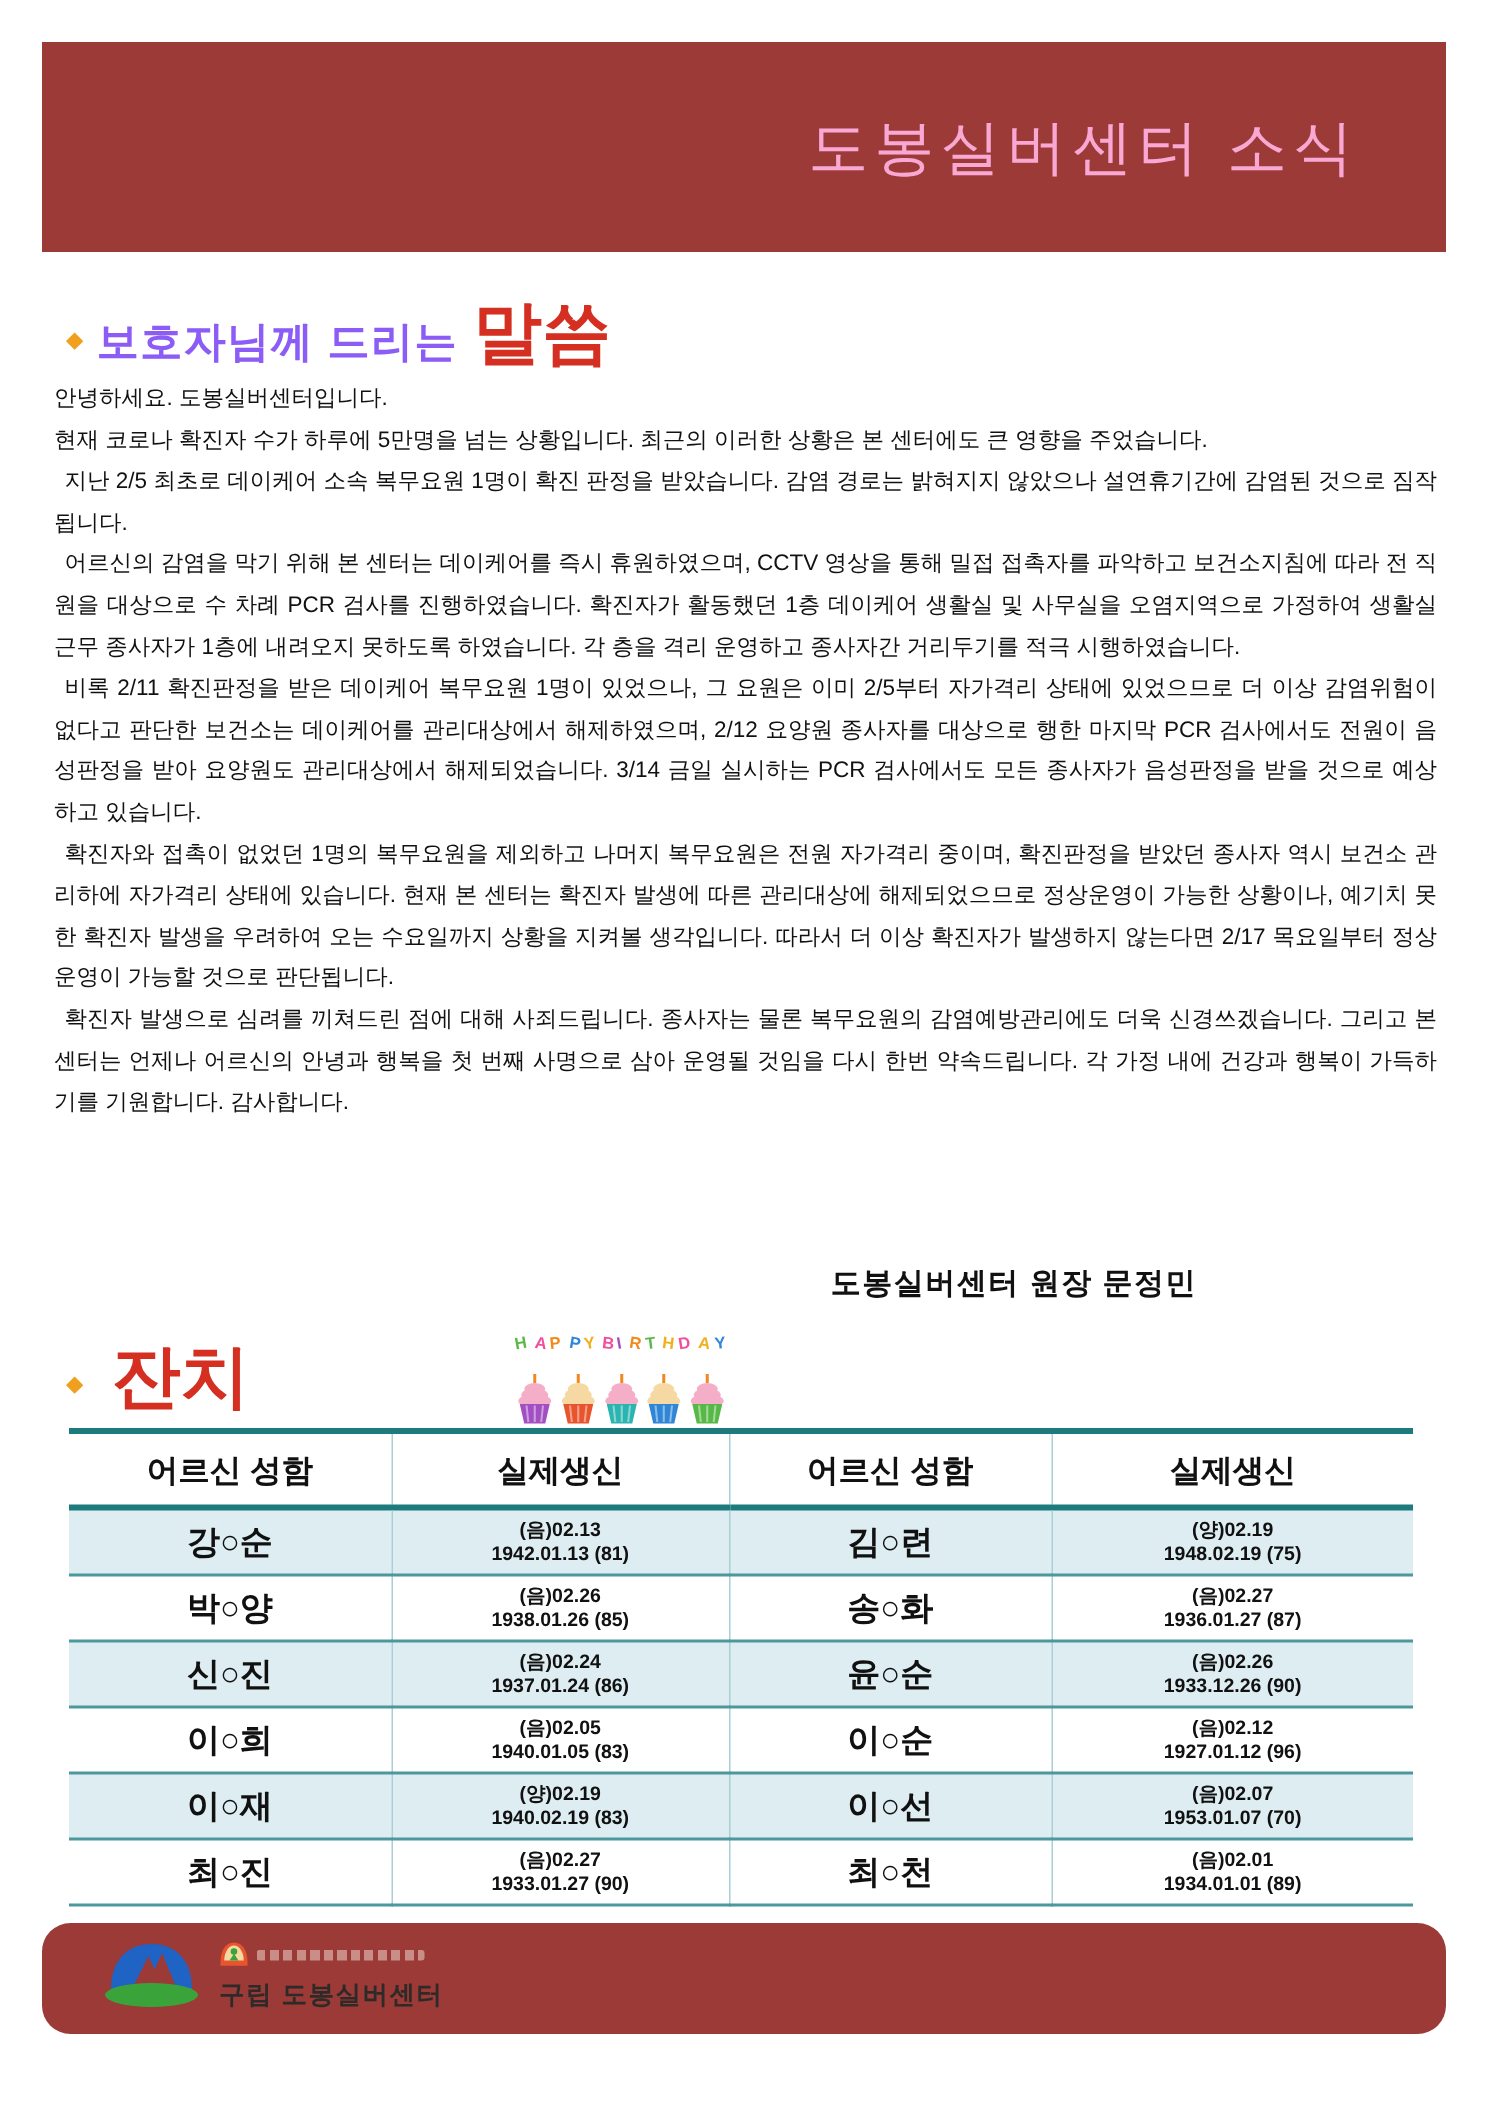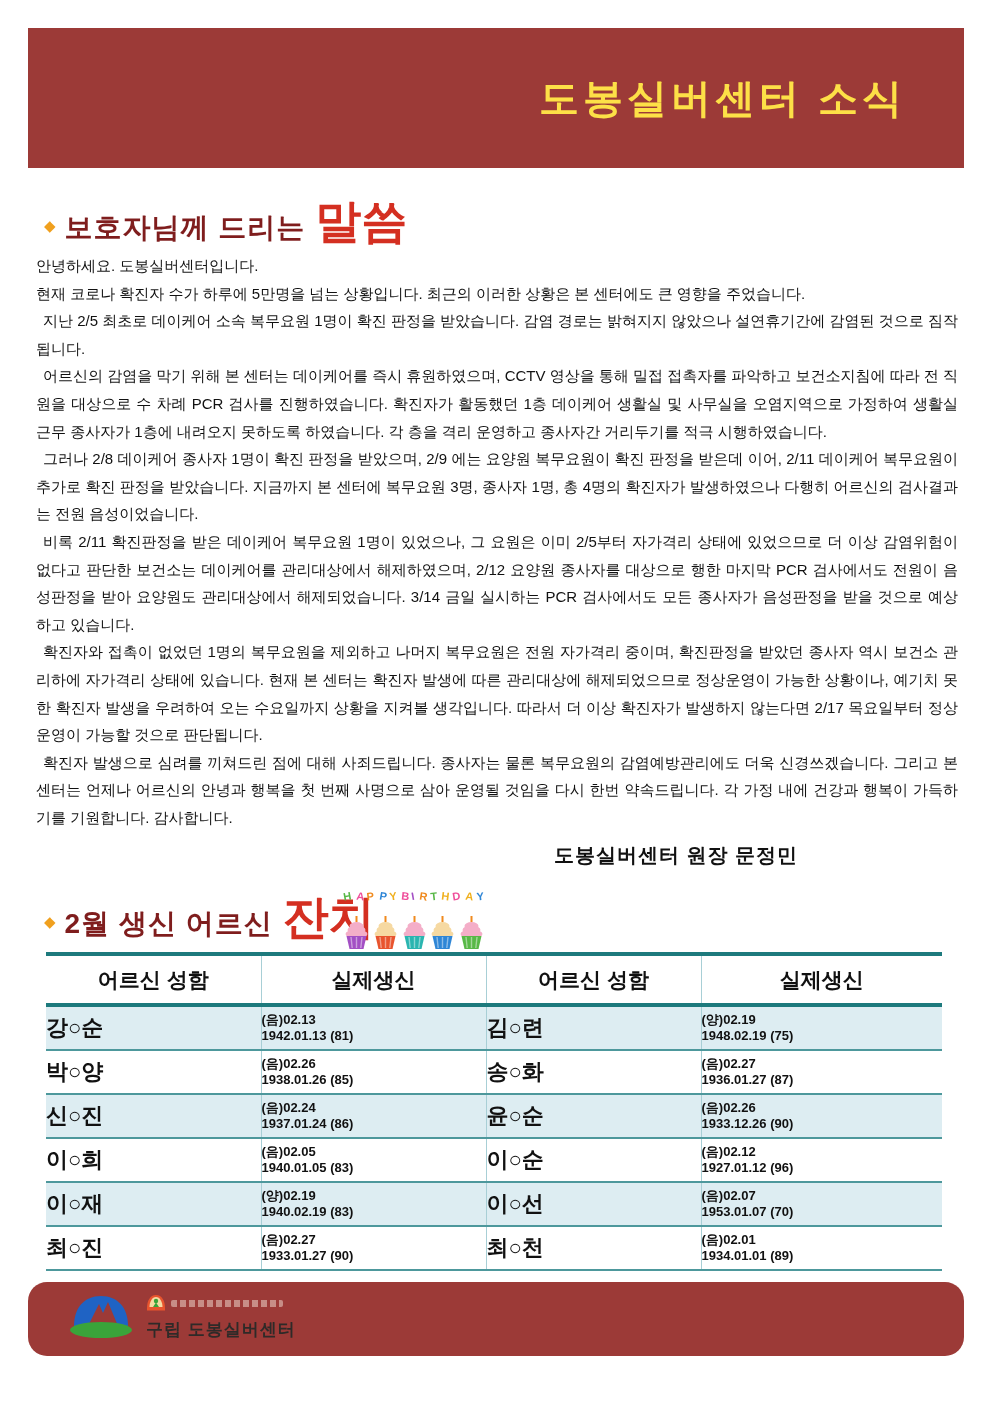--- a/index.html
+++ b/index.html
@@ -6,26 +6,26 @@
   body{
     width:992px;height:1403px;position:relative;background:#ffffff;
     font-family:"Liberation Sans","DejaVu Sans",sans-serif;color:#111;
   }
   
   .header-banner{
     position:absolute;left:28px;top:28px;width:936px;height:140px;
     background:#9c3a37;display:flex;align-items:center;justify-content:flex-end;
     padding-right:58px;box-sizing:border-box;
   }
-  .header-title{color:#fde047;font-size:40px;font-weight:700;letter-spacing:4px;}
+  .header-title{color:#f9a8d4;font-size:40px;font-weight:400;letter-spacing:4px;}
 
   
   .section-title{position:absolute;display:flex;align-items:baseline;white-space:nowrap;}
   .section-title .bullet{color:#f0a01e;font-size:15px;margin-right:9px;transform:translateY(-6px);}
-  .section-title .prefix{color:#7f1d1d;font-size:28px;font-weight:800;letter-spacing:1px;}
+  .section-title .prefix{color:#8b5cf6;font-size:28px;font-weight:800;letter-spacing:1px;}
   .section-title .emph{color:#d42f21;font-size:46px;font-weight:800;margin-left:10px;line-height:1;}
   #notice-title{left:44px;top:198px;}
   #party-title{left:44px;top:894px;}
 
   
   .notice-body{
     position:absolute;left:36px;top:252px;width:922px;
     font-size:15px;line-height:27.6px;text-align:justify;word-break:break-all;
   }
   .notice-body p{margin:0;}
@@ -59,21 +59,21 @@
 
   
   .bday-table{
     position:absolute;left:46px;top:952px;width:896px;border-collapse:collapse;
     border-top:4px solid #1d7a7d;border-bottom:2px solid #4d989c;
   }
   .bday-table th{
     font-size:21px;font-weight:800;text-align:center;padding:10px 0 9px;
     border-bottom:4px solid #1d7a7d;background:#ffffff;
   }
-  .bday-table td{vertical-align:middle;margin-top:16px;}
+  .bday-table td{text-align:center;vertical-align:middle;margin-top:16px;}
   .bday-table td.name{font-size:22px;font-weight:700;padding:6px 0;}
   .bday-table td.birth{font-size:13px;font-weight:700;line-height:16px;padding:5px 0;}
   .bday-table th + th, .bday-table td + td{border-left:1px solid #a8cfd6;}
   .bday-table tbody tr{border-top:2px solid #4d989c;}
   .bday-table tbody tr:first-child{border-top:none;}
   .bday-table tbody tr:nth-child(odd){background:#ddedf2;}
 
   
   .footer-banner{
     position:absolute;left:28px;top:1282px;width:936px;height:74px;background:#9c3a37;border-radius:19px;
@@ -98,31 +98,29 @@
   <span class="bullet">◆</span>
   <span class="prefix">보호자님께 드리는</span>
   <span class="emph">말씀</span>
 </div>
 
 <div class="notice-body">
   <p>안녕하세요. 도봉실버센터입니다.</p>
   <p>현재 코로나 확진자 수가 하루에 5만명을 넘는 상황입니다. 최근의 이러한 상황은 본 센터에도 큰 영향을 주었습니다.</p>
   <p class="ind">지난 2/5 최초로 데이케어 소속 복무요원 1명이 확진 판정을 받았습니다. 감염 경로는 밝혀지지 않았으나 설연휴기간에 감염된 것으로 짐작됩니다.</p>
   <p class="ind">어르신의 감염을 막기 위해 본 센터는 데이케어를 즉시 휴원하였으며, CCTV 영상을 통해 밀접 접촉자를 파악하고 보건소지침에 따라 전 직원을 대상으로 수 차례 PCR 검사를 진행하였습니다. 확진자가 활동했던 1층 데이케어 생활실 및 사무실을 오염지역으로 가정하여 생활실 근무 종사자가 1층에 내려오지 못하도록 하였습니다. 각 층을 격리 운영하고 종사자간 거리두기를 적극 시행하였습니다.</p>
-  <p class="ind">그러나 2/8 데이케어 종사자 1명이 확진 판정을 받았으며, 2/9 에는 요양원 복무요원이 확진 판정을 받은데 이어, 2/11 데이케어 복무요원이 추가로 확진 판정을 받았습니다. 지금까지 본 센터에 복무요원 3명, 종사자 1명, 총 4명의 확진자가 발생하였으나 다행히 어르신의 검사결과는 전원 음성이었습니다.</p>
   <p class="ind">비록 2/11 확진판정을 받은 데이케어 복무요원 1명이 있었으나, 그 요원은 이미 2/5부터 자가격리 상태에 있었으므로 더 이상 감염위험이 없다고 판단한 보건소는 데이케어를 관리대상에서 해제하였으며, 2/12 요양원 종사자를 대상으로 행한 마지막 PCR 검사에서도 전원이 음성판정을 받아 요양원도 관리대상에서 해제되었습니다. 3/14 금일 실시하는 PCR 검사에서도 모든 종사자가 음성판정을 받을 것으로 예상하고 있습니다.</p>
   <p class="ind">확진자와 접촉이 없었던 1명의 복무요원을 제외하고 나머지 복무요원은 전원 자가격리 중이며, 확진판정을 받았던 종사자 역시 보건소 관리하에 자가격리 상태에 있습니다. 현재 본 센터는 확진자 발생에 따른 관리대상에 해제되었으므로 정상운영이 가능한 상황이나, 예기치 못한 확진자 발생을 우려하여 오는 수요일까지 상황을 지켜볼 생각입니다. 따라서 더 이상 확진자가 발생하지 않는다면 2/17 목요일부터 정상운영이 가능할 것으로 판단됩니다.</p>
   <p class="ind">확진자 발생으로 심려를 끼쳐드린 점에 대해 사죄드립니다. 종사자는 물론 복무요원의 감염예방관리에도 더욱 신경쓰겠습니다. 그리고 본 센터는 언제나 어르신의 안녕과 행복을 첫 번째 사명으로 삼아 운영될 것임을 다시 한번 약속드립니다. 각 가정 내에 건강과 행복이 가득하기를 기원합니다. 감사합니다.</p>
 </div>
 
 <div class="signature">도봉실버센터 원장 문정민</div>
 
 <div class="section-title" id="party-title">
   <span class="bullet">◆</span>
-  <span class="prefix">2월 생신 어르신</span>
   <span class="emph">잔치</span>
 </div>
 
 <div class="bday-art">
   <div class="bday-letters">
     <span>H</span>
     <span>A</span>
     <span>P</span>
     <span>P</span>
     <span>Y</span>

